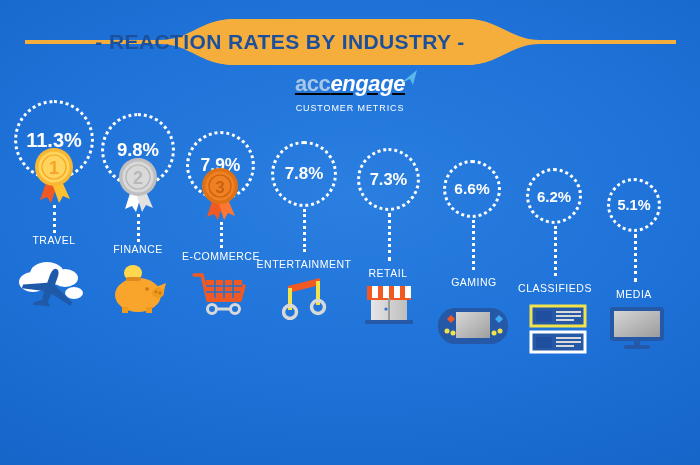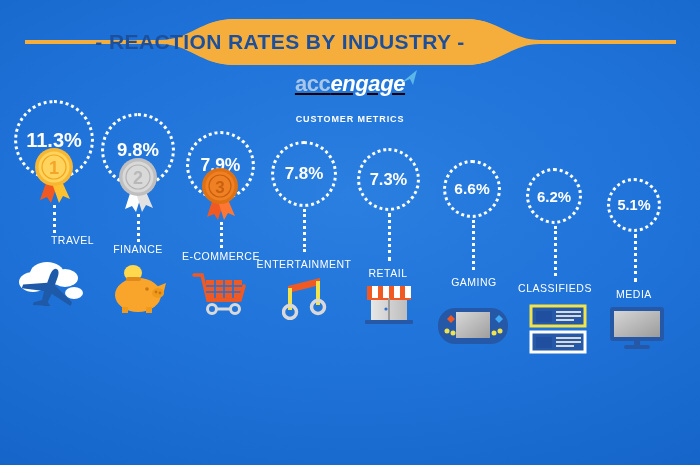--- a/index.html
+++ b/index.html
@@ -21,21 +21,21 @@
     color:#1c4f9c; white-space:nowrap;
     font-family:"Liberation Sans", sans-serif;
   }
 
   
   .logo { position:absolute; left:0; top:72px; width:700px; text-align:center; }
   .logo-main { font-size:22px; line-height:24px; letter-spacing:-.4px; position:relative; display:inline-block;text-decoration:underline; }
   .logo-acc { color:#a8c6e8; font-weight:bold; }
   .logo-engage { color:#ffffff; font-weight:bold; font-style:italic; }
   .logo-arrow { position:absolute; right:-13px; top:-5px; }
-  .logo-sub { color:#ffffff; font-size:9px; font-weight:bold; letter-spacing:.9px; margin-top:18px; }
+  .logo-sub { color:#ffffff; font-size:9px; font-weight:normal; letter-spacing:.9px; margin-top:7px; }
 
   
   .col { position:absolute; top:0; }
   .bubble {
     position:absolute; border-radius:50%;
     border:3px dotted #ffffff;
     display:flex; align-items:center; justify-content:center;
     color:#fff; font-weight:bold; white-space:nowrap;
   }
   .leader { position:absolute; width:0; border-left:3px dotted #ffffff; }
@@ -81,21 +81,21 @@
     <svg width="50" height="62" viewBox="0 0 50 62">
       <path d="M18,32 L10,55 L17,52 L21,58 L28,38 Z" fill="#f05a22"></path>
       <path d="M30,32 L40,54 L33,51 L29,58 L22,38 Z" fill="#fdc130"></path>
       <circle cx="24" cy="22" r="19" fill="#f7b733"></circle>
       <circle cx="24" cy="22" r="15.5" fill="#ffd35c"></circle>
       <circle cx="24" cy="22" r="12" fill="none" stroke="#f0a71e" stroke-width="1.2"></circle>
       <text x="24" y="29" text-anchor="middle" font-family="Liberation Sans, sans-serif" font-size="18" font-weight="bold" fill="#f3a52a">1</text>
     </svg>
   </div>
   <div class="leader" style="left:53px; top:205px; height:28px;"></div>
-  <div class="ind-label" style="left:14px; top:234px; width:80px;text-align:right;">TRAVEL</div>
+  <div class="ind-label" style="left:14px; top:234px; width:80px;">TRAVEL</div>
   <div class="icon" style="left:17px; top:258px;">
     <svg width="72" height="48" viewBox="0 0 72 48">
       <ellipse cx="30" cy="16" rx="17" ry="12" fill="#ffffff"></ellipse>
       <ellipse cx="48" cy="20" rx="13" ry="9" fill="#ffffff"></ellipse>
       <ellipse cx="16" cy="24" rx="14" ry="10" fill="#ffffff"></ellipse>
       <ellipse cx="57" cy="35" rx="9" ry="6" fill="#ffffff"></ellipse>
       <g fill="#1e5aa8" transform="translate(6,8) rotate(20 28 18)">
         <path d="M28,2 C30.5,2 32,5 32,10 L32,18 L54,28 L54,32 L32,27 L31,36 L38,41 L38,44 L28,41 L18,44 L18,41 L25,36 L24,27 L2,32 L2,28 L24,18 L24,10 C24,5 25.5,2 28,2 Z"></path>
       </g>
     </svg>

